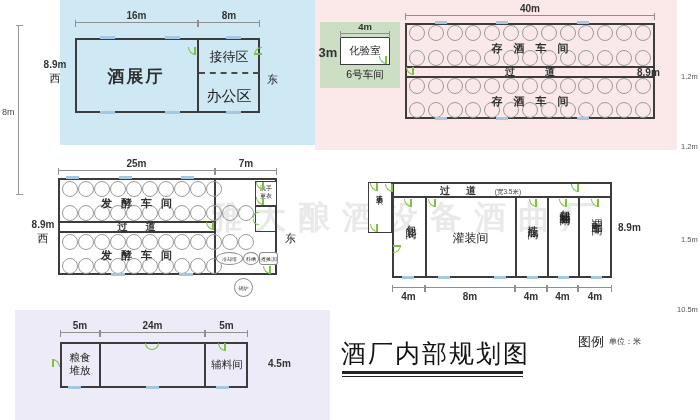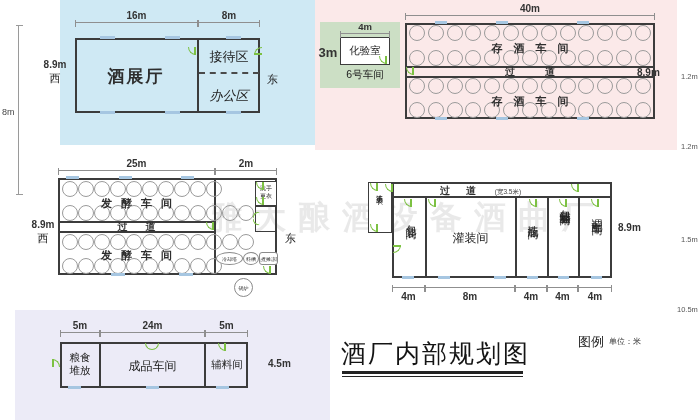--- a/index.html
+++ b/index.html
@@ -78,21 +78,21 @@
   <div class="dimh" style="left:198px;top:22px;width:62px;">
       <span class="t">8m</span>
     </div>
 
   <div class="rect" style="left:75px;top:38px;width:185px;height:75px;"></div>
   <div class="wallv" style="left:197px;top:38px;height:75px;"></div>
   <div class="dash" style="left:199px;top:72px;width:60px;"></div>
 
   <div class="lbl ctr b" style="left:75px;top:65px;width:122px;font-size:17px;letter-spacing:2px;">酒展厅</div>
   <div class="lbl ctr" style="left:199px;top:48px;width:60px;font-size:13px;color:#222;">接待区</div>
-  <div class="lbl ctr" style="left:199px;top:87px;width:60px;font-size:13px;color:#222;font-style:italic;">办公区</div>
+  <div class="lbl ctr" style="left:199px;top:87px;width:60px;font-size:15px;color:#222;">办公区</div>
 
   <div class="lbl ctr dim" style="left:38px;top:59px;width:34px;">8.9m</div>
   <div class="lbl ctr" style="left:38px;top:71px;width:34px;font-size:11px;">西</div>
   <div class="lbl" style="left:267px;top:72px;font-size:11px;">东</div>
 
   <div class="win" style="left:100px;top:36px;width:15px;"></div>
   <div class="win" style="left:165px;top:36px;width:15px;"></div>
   <div class="win" style="left:226px;top:36px;width:15px;"></div>
   <div class="win" style="left:100px;top:111px;width:15px;"></div>
   <div class="win" style="left:165px;top:111px;width:15px;"></div>
@@ -193,21 +193,21 @@
 
   <div class="lbl small" style="left:681px;top:72px;">1.2m</div>
   <div class="lbl small" style="left:681px;top:142px;">1.2m</div>
   <div class="lbl small" style="left:681px;top:235px;">1.5m</div>
   <div class="lbl small" style="left:677px;top:305px;">10.5m</div>
 
   <div class="dimh" style="left:58px;top:170px;width:157px;">
       <span class="t">25m</span>
     </div>
   <div class="dimh" style="left:215px;top:170px;width:62px;">
-      <span class="t">2m</span>
+      <span class="t">7m</span>
     </div>
 
   <div class="rect" style="left:58px;top:178px;width:219px;height:97px;"></div>
   <div class="wallv" style="left:214px;top:178px;height:97px;"></div>
   <div class="wallh" style="left:58px;top:221px;width:158px;"></div>
   <div class="wallh" style="left:58px;top:231px;width:158px;"></div>
 
   <div class="tanks" style="left:62px;top:182px;width:150px;height:14px;">
       <i></i>
       <i></i>
@@ -368,21 +368,20 @@
     </div>
 
   <div class="rect" style="left:60px;top:342px;width:188px;height:46px;"></div>
   <div class="wallv" style="left:99px;top:342px;height:46px;"></div>
   <div class="wallv" style="left:204px;top:342px;height:46px;"></div>
 
   <div class="lbl ctr" style="left:61px;top:351px;width:38px;font-size:10.5px;line-height:13px;color:#222;">
     <span>粮食</span><br>
     <span>堆放</span>
   </div>
-  <div class="lbl ctr" style="left:101px;top:358px;width:103px;font-size:12px;color:#222;">成品车间</div>
   <div class="lbl ctr" style="left:206px;top:358px;width:42px;font-size:10.5px;color:#222;">辅料间</div>
   <div class="lbl dim" style="left:252px;top:358px;margin-left:16px;">4.5m</div>
 
   <div class="door2" style="left:145px;top:343px;"></div>
   <div class="door" style="left:218px;top:343px;"></div>
   <div class="door r180" style="left:52px;top:359px;"></div>
 
   <div class="win" style="left:68px;top:386px;width:13px;"></div>
   <div class="win" style="left:146px;top:386px;width:13px;"></div>
   <div class="win" style="left:216px;top:386px;width:13px;"></div>

